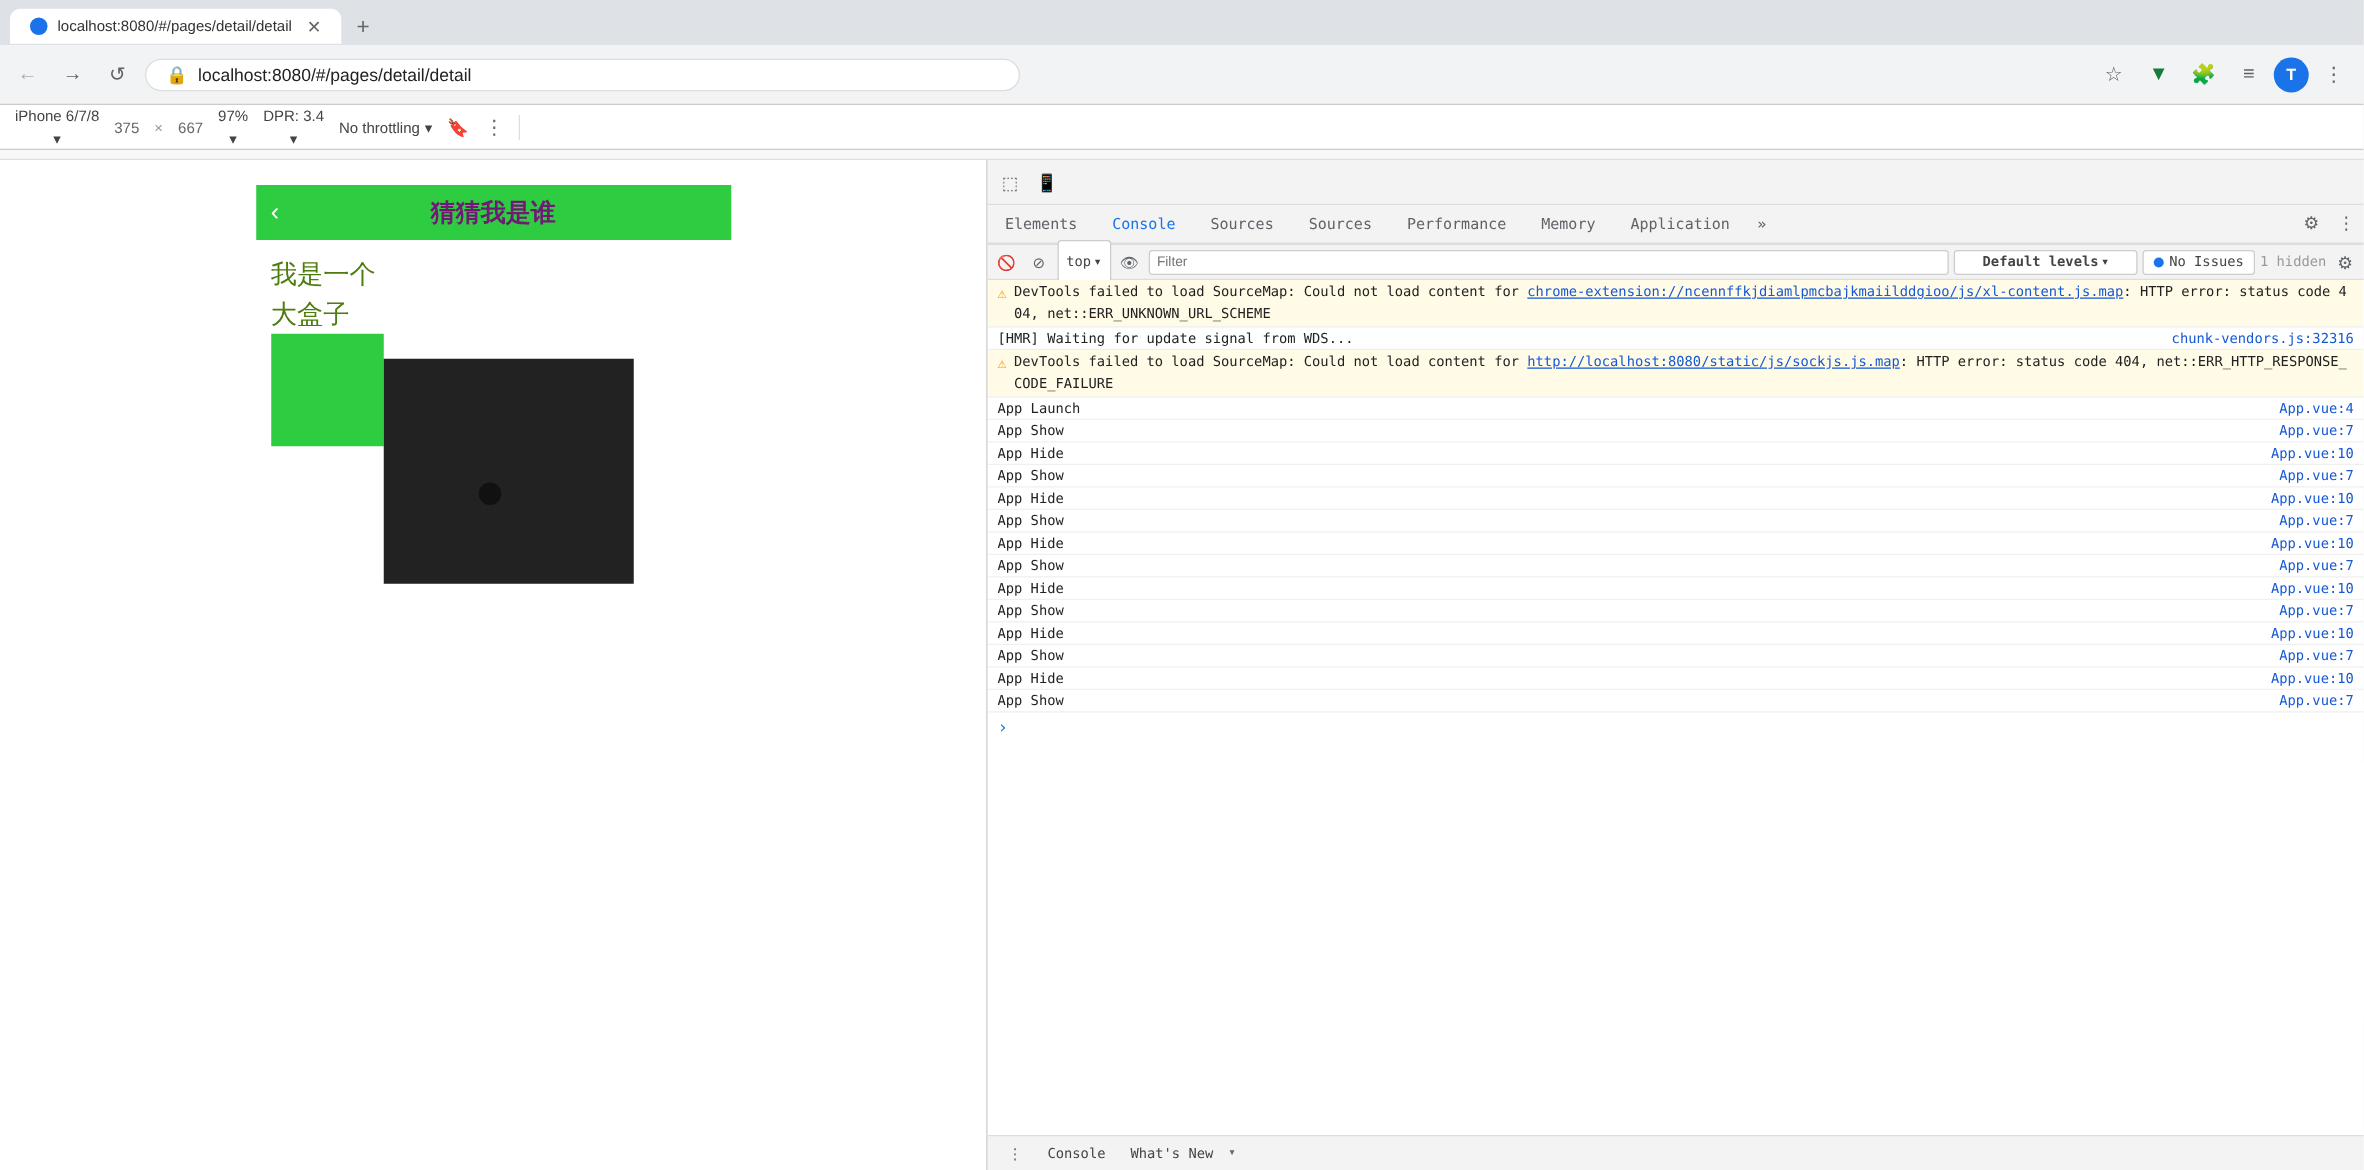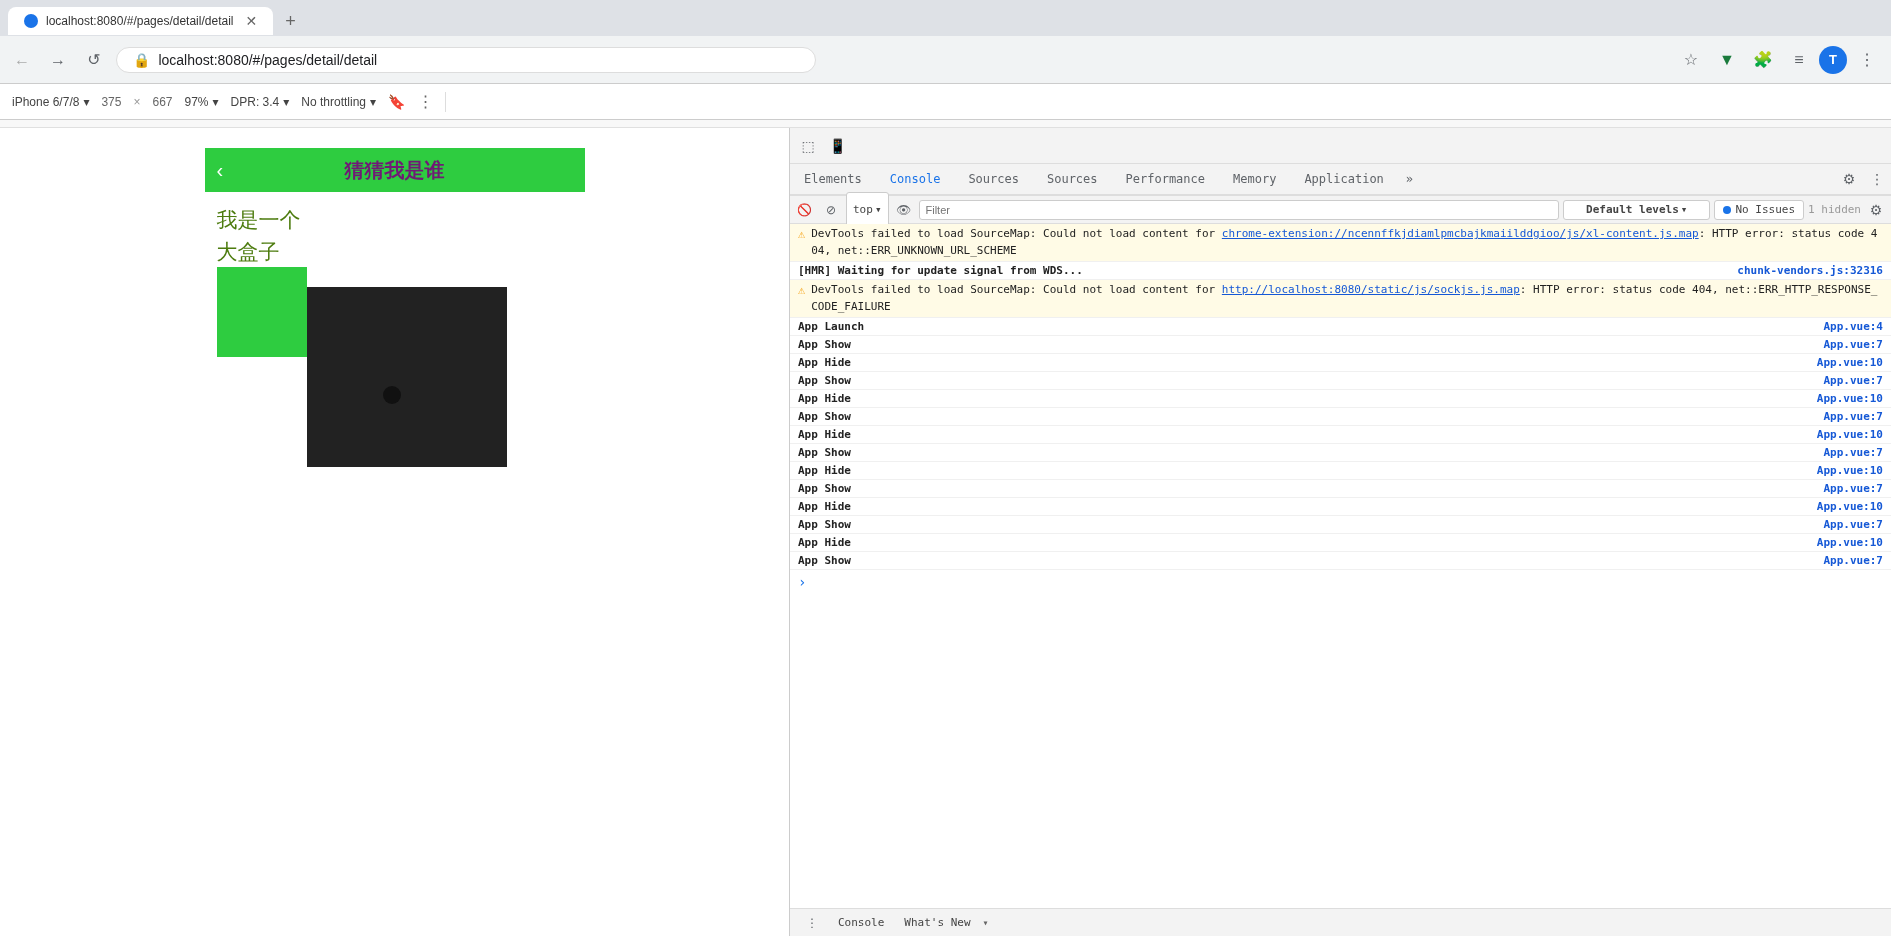--- a/index.html
+++ b/index.html
@@ -12,21 +12,21 @@
     .nav-btn { width: 28px; height: 28px; border: none; background: none; cursor: pointer; color: #5f6368; font-size: 16px; display: flex; align-items: center; justify-content: center; border-radius: 50%; }
     .nav-btn.disabled { color: #aaa; cursor: default; }
     .address-bar { flex: 1; background: #fff; border: 1px solid #ddd; border-radius: 20px; padding: 4px 16px; font-size: 14px; display: flex; align-items: center; gap: 8px; max-width: 700px; }
     .address-bar .lock-icon { color: #5f6368; font-size: 14px; }
     .address-text { font-size: 14px; color: #202124; }
     .toolbar-icons { display: flex; align-items: center; gap: 4px; margin-left: auto; }
     .toolbar-icon-btn { width: 32px; height: 32px; border: none; background: none; cursor: pointer; color: #5f6368; font-size: 16px; display: flex; align-items: center; justify-content: center; border-radius: 50%; }
 
     
     .device-bar { display: flex; align-items: center; background: #fff; border-bottom: 1px solid #ccc; padding: 0 12px; height: 36px; gap: 12px; font-size: 12px; color: #444; }
-    .device-selector { display: flex; align-items: center; gap: 4px; cursor: pointer; }
+    .device-selector { display: flex; align-items: center; gap: 4px; cursor: pointer; flex-direction: column; }
     .dim-text { color: #666; }
     .x-sep { color: #999; }
     .throttle-selector { display: flex; align-items: center; gap: 4px; cursor: pointer; color: #444; }
     .device-icon-btn { background: none; border: none; cursor: pointer; color: #666; font-size: 14px; }
     .dots-btn { background: none; border: none; cursor: pointer; color: #666; font-size: 16px; }
     .separator-v { width: 1px; height: 20px; background: #ddd; }
 
     
     .main-area { display: flex; width: 100%; height: calc(936px - 36px - 48px - 36px - 8px); }
 
@@ -43,21 +43,21 @@
 
     
     .devtools-panel { flex: 1; background: #fff; display: flex; flex-direction: column; font-family: 'Menlo', 'Monaco', 'Consolas', monospace; font-size: 12px; }
 
     
     .dt-toolbar { display: flex; align-items: center; background: #f3f3f3; border-bottom: 1px solid #ddd; height: 36px; padding: 0 4px; gap: 2px; }
     .dt-icon-btn { width: 28px; height: 28px; border: none; background: none; cursor: pointer; color: #5f6368; font-size: 14px; display: flex; align-items: center; justify-content: center; border-radius: 4px; }
     .dt-icon-btn.active { color: #1a73e8; }
 
     
-    .dt-tabs { display: flex; align-items: center; background: #f3f3f3; border-bottom: 2px solid #ddd; padding: 0; overflow: hidden; }
+    .dt-tabs { display: flex; align-items: flex-start; background: #f3f3f3; border-bottom: 2px solid #ddd; padding: 0; overflow: hidden; }
     .dt-tab { padding: 8px 14px; font-size: 12px; color: #5f6368; cursor: pointer; border-bottom: 2px solid transparent; margin-bottom: -2px; white-space: nowrap; }
     .dt-tab.active { color: #1a73e8; border-bottom: 2px solid #1a73e8; }
     .dt-tab-more { padding: 8px 8px; color: #5f6368; cursor: pointer; font-size: 12px; }
     .dt-settings-btn { margin-left: auto; width: 28px; height: 28px; border: none; background: none; cursor: pointer; color: #5f6368; font-size: 14px; display: flex; align-items: center; justify-content: center; }
     .dt-more-btn { width: 28px; height: 28px; border: none; background: none; cursor: pointer; color: #5f6368; font-size: 14px; display: flex; align-items: center; justify-content: center; }
 
     
     .console-toolbar { display: flex; align-items: center; background: #f3f3f3; border-bottom: 1px solid #ddd; padding: 2px 4px; gap: 4px; height: 28px; }
     .console-btn { width: 22px; height: 22px; border: none; background: none; cursor: pointer; color: #5f6368; font-size: 12px; display: flex; align-items: center; justify-content: center; border-radius: 3px; }
     .console-dropdown { display: flex; align-items: center; gap: 2px; padding: 2px 6px; border: 1px solid #ccc; border-radius: 3px; cursor: pointer; font-size: 11px; color: #444; background: #fff; height: 36px; }
@@ -68,21 +68,21 @@
     .hidden-badge { font-size: 11px; color: #999; cursor: pointer; }
     .gear-btn { width: 22px; height: 22px; border: none; background: none; cursor: pointer; color: #5f6368; font-size: 14px; display: flex; align-items: center; justify-content: center; }
 
     
     .console-messages { flex: 1; overflow-y: auto; background: #fff; }
     .console-msg { display: flex; align-items: flex-start; padding: 2px 8px; border-bottom: 1px solid #f0f0f0; min-height: 18px; gap: 6px; font-size: 11px; }
     .console-msg.warning { background: #fffbe6; }
     .console-msg .warn-icon { color: #f59e0b; font-size: 12px; margin-top: 1px; flex-shrink: 0; }
     .console-msg .msg-text { color: #222; flex: 1; line-height: 1.5; word-break: break-all; }
     .console-msg .msg-text a { color: #1558d6; text-decoration: underline; cursor: pointer; }
-    .console-plain { display: flex; align-items: flex-end; padding: 2px 8px; border-bottom: 1px solid #f0f0f0; min-height: 18px; font-size: 11px; color: #222; font-weight: bold; }
+    .console-plain { display: flex; align-items: flex-end; padding: 2px 8px; border-bottom: 1px solid #f0f0f0; min-height: 18px; font-size: 11px; color: #222; }
     .console-plain .msg-source { color: #1558d6; margin-left: auto; cursor: pointer; white-space: nowrap; }
     .prompt-line { display: flex; align-items: center; padding: 4px 8px; gap: 6px; font-size: 12px; }
     .prompt-arrow { color: #1a73e8; font-size: 14px; }
 
     
     .dt-bottom { display: flex; align-items: center; background: #f3f3f3; border-top: 1px solid #ddd; padding: 2px 8px; height: 28px; gap: 4px; }
     .dt-bottom-tab { padding: 2px 8px; font-size: 11px; color: #444; cursor: pointer; border-radius: 3px; }
     .dt-bottom-chevron { color: #666; font-size: 10px; cursor: pointer; }
 
     

